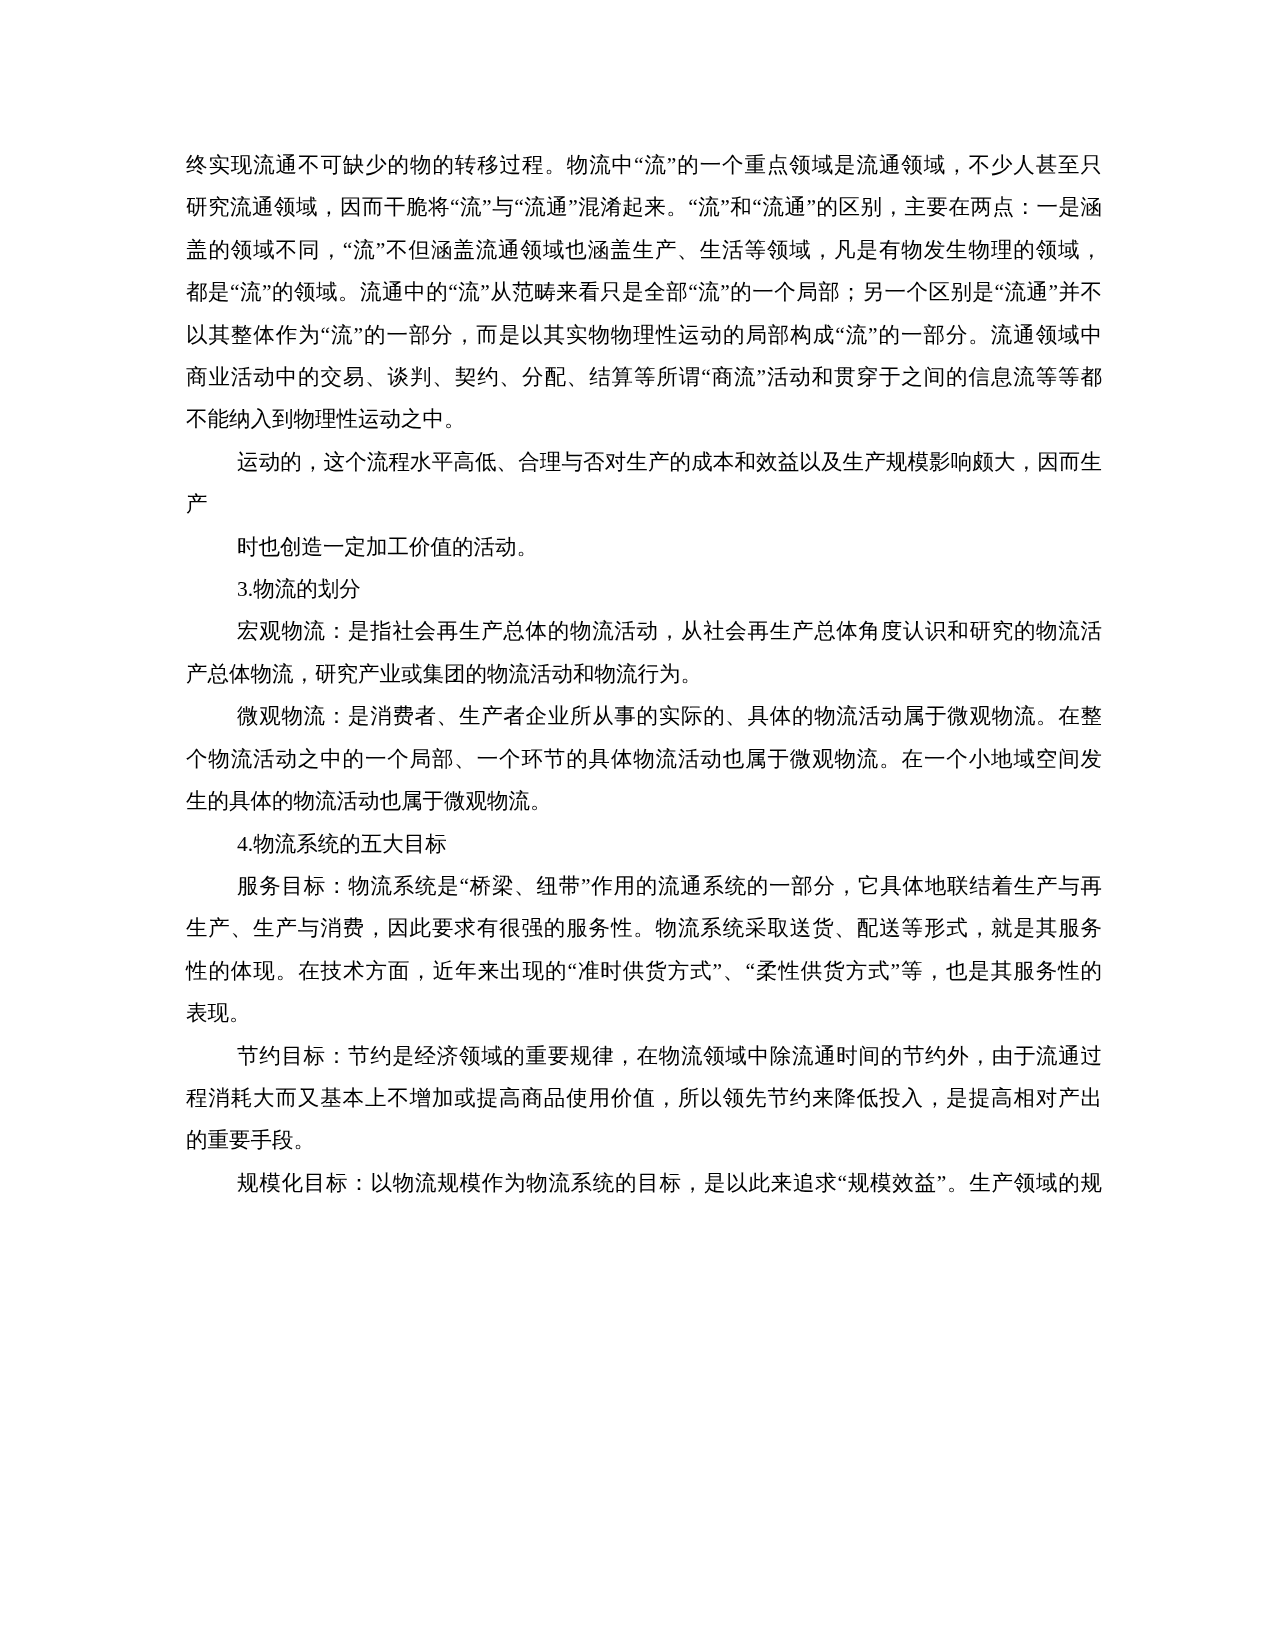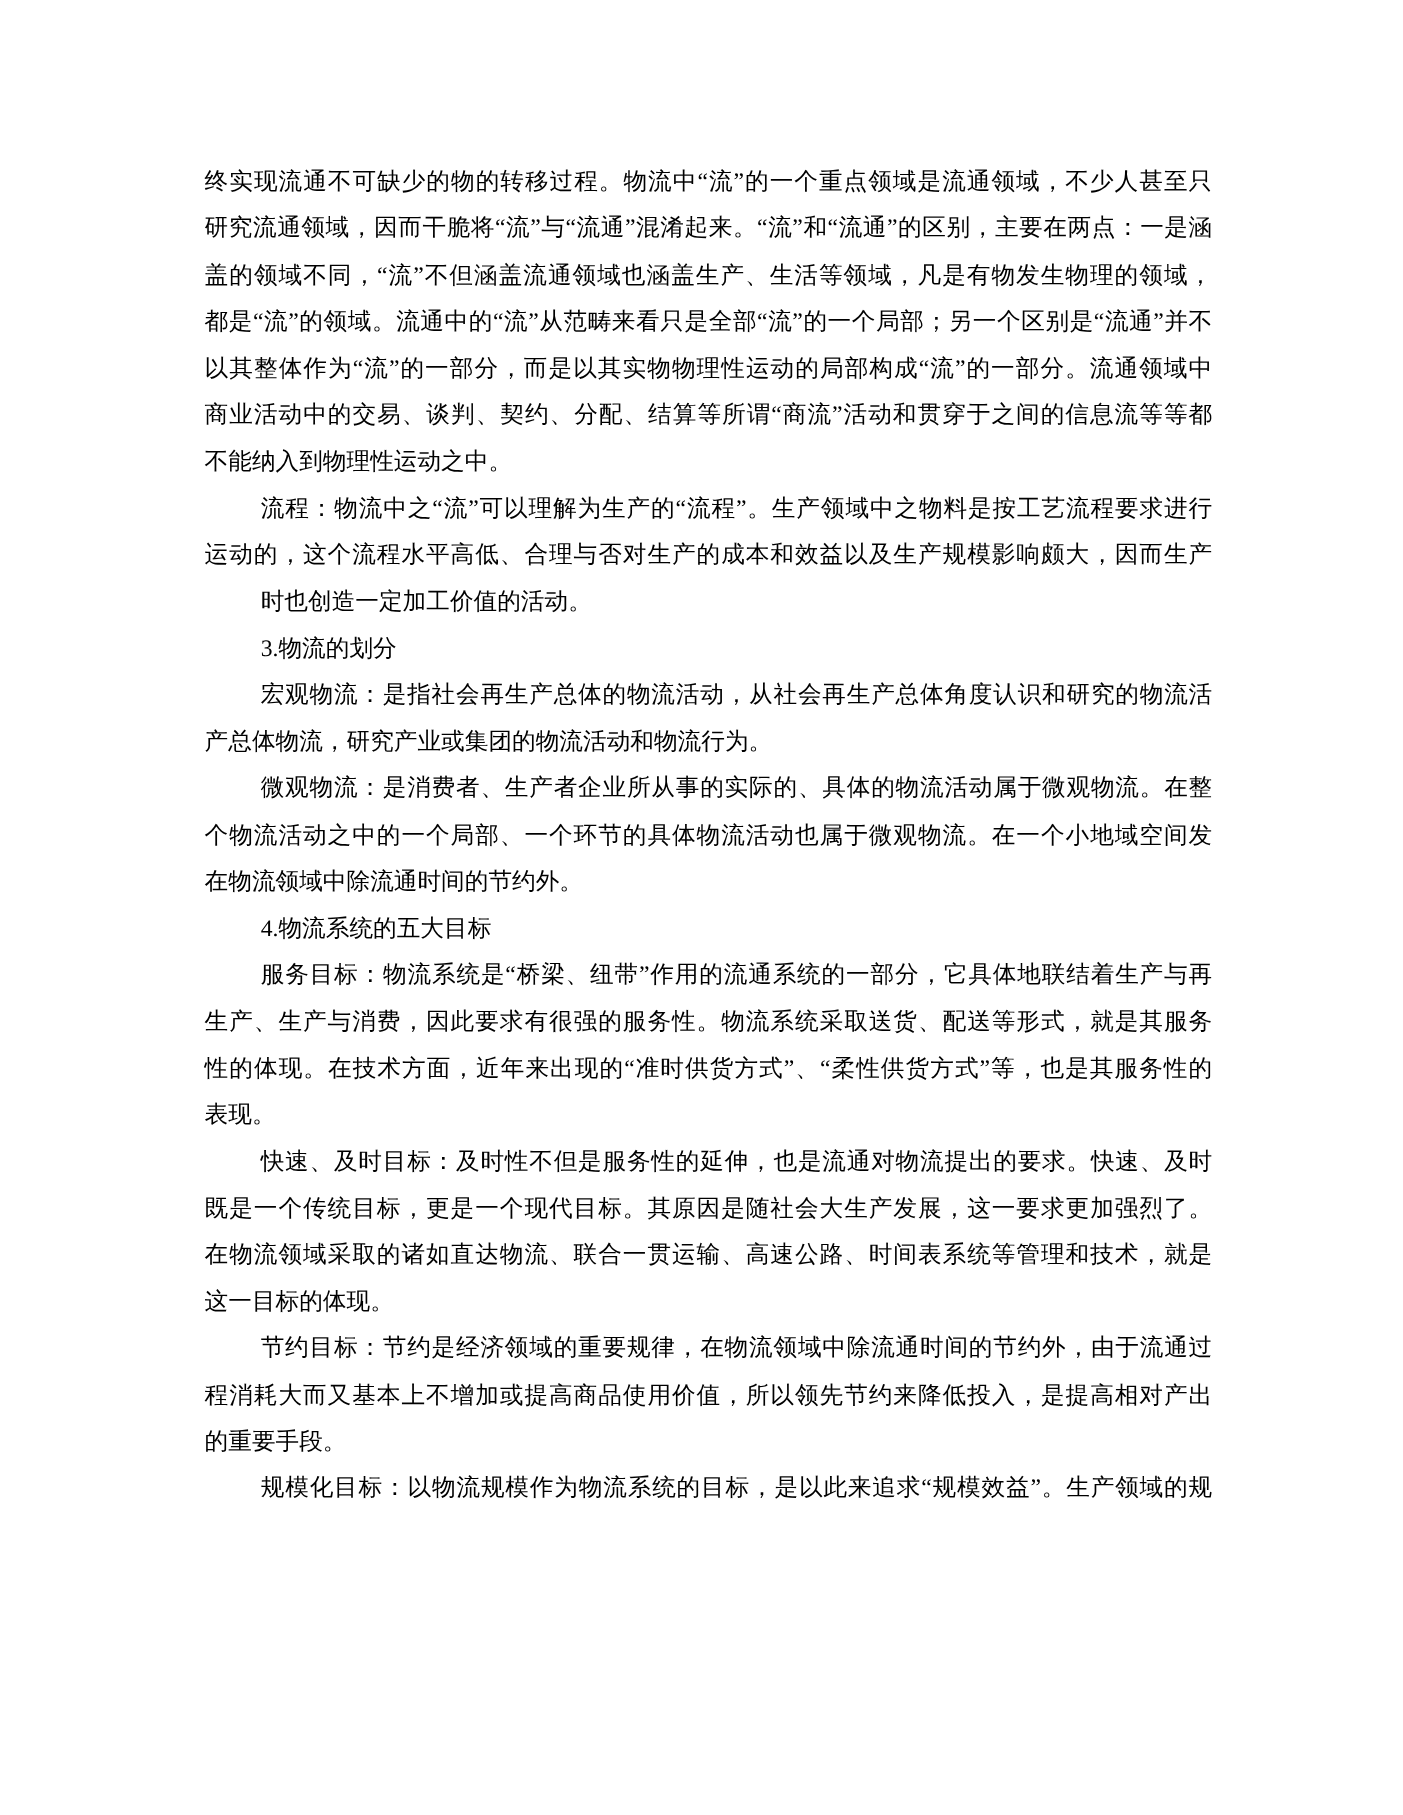--- a/index.html
+++ b/index.html
@@ -52,52 +52,45 @@
       <p class="para">
         <span class="line">终实现流通不可缺少的物的转移过程。物流中“流”的一个重点领域是流通领域，不少人甚至只</span>
         <span class="line">研究流通领域，因而干脆将“流”与“流通”混淆起来。“流”和“流通”的区别，主要在两点：一是涵</span>
         <span class="line">盖的领域不同，“流”不但涵盖流通领域也涵盖生产、生活等领域，凡是有物发生物理的领域，</span>
         <span class="line">都是“流”的领域。流通中的“流”从范畴来看只是全部“流”的一个局部；另一个区别是“流通”并不</span>
         <span class="line">以其整体作为“流”的一部分，而是以其实物物理性运动的局部构成“流”的一部分。流通领域中</span>
         <span class="line">商业活动中的交易、谈判、契约、分配、结算等所谓“商流”活动和贯穿于之间的信息流等等都</span>
         <span class="line last">不能纳入到物理性运动之中。</span>
       </p>
       <p class="para indent">
-        <span class="line">流程：物流中之“流”可以理解为生产的“流程”。生产领域中之物料是按工艺流程要求进行</span>
         <span class="line">运动的，这个流程水平高低、合理与否对生产的成本和效益以及生产规模影响颇大，因而生产</span>
       </p>
       <p class="para indent">
         <span class="line last">时也创造一定加工价值的活动。</span>
       </p>
       <p class="para indent">
         <span class="line last">3.物流的划分</span>
       </p>
       <p class="para indent">
         <span class="line">宏观物流：是指社会再生产总体的物流活动，从社会再生产总体角度认识和研究的物流活</span>
         <span class="line last">产总体物流，研究产业或集团的物流活动和物流行为。</span>
       </p>
       <p class="para indent">
         <span class="line">微观物流：是消费者、生产者企业所从事的实际的、具体的物流活动属于微观物流。在整</span>
         <span class="line">个物流活动之中的一个局部、一个环节的具体物流活动也属于微观物流。在一个小地域空间发</span>
-        <span class="line last">在物流领域中除流通时间的节约外。</span>
+        <span class="line last">生的具体的物流活动也属于微观物流。</span>
       </p>
       <p class="para indent">
         <span class="line last">4.物流系统的五大目标</span>
       </p>
       <p class="para indent">
         <span class="line">服务目标：物流系统是“桥梁、纽带”作用的流通系统的一部分，它具体地联结着生产与再</span>
         <span class="line">生产、生产与消费，因此要求有很强的服务性。物流系统采取送货、配送等形式，就是其服务</span>
         <span class="line">性的体现。在技术方面，近年来出现的“准时供货方式”、“柔性供货方式”等，也是其服务性的</span>
         <span class="line last">表现。</span>
-      </p>
-      <p class="para indent">
-        <span class="line">快速、及时目标：及时性不但是服务性的延伸，也是流通对物流提出的要求。快速、及时</span>
-        <span class="line">既是一个传统目标，更是一个现代目标。其原因是随社会大生产发展，这一要求更加强烈了。</span>
-        <span class="line">在物流领域采取的诸如直达物流、联合一贯运输、高速公路、时间表系统等管理和技术，就是</span>
-        <span class="line last">这一目标的体现。</span>
       </p>
       <p class="para indent">
         <span class="line">节约目标：节约是经济领域的重要规律，在物流领域中除流通时间的节约外，由于流通过</span>
         <span class="line">程消耗大而又基本上不增加或提高商品使用价值，所以领先节约来降低投入，是提高相对产出</span>
         <span class="line last">的重要手段。</span>
       </p>
       <p class="para indent continues">
         <span class="line">规模化目标：以物流规模作为物流系统的目标，是以此来追求“规模效益”。生产领域的规</span>
       </p>
     </div>

